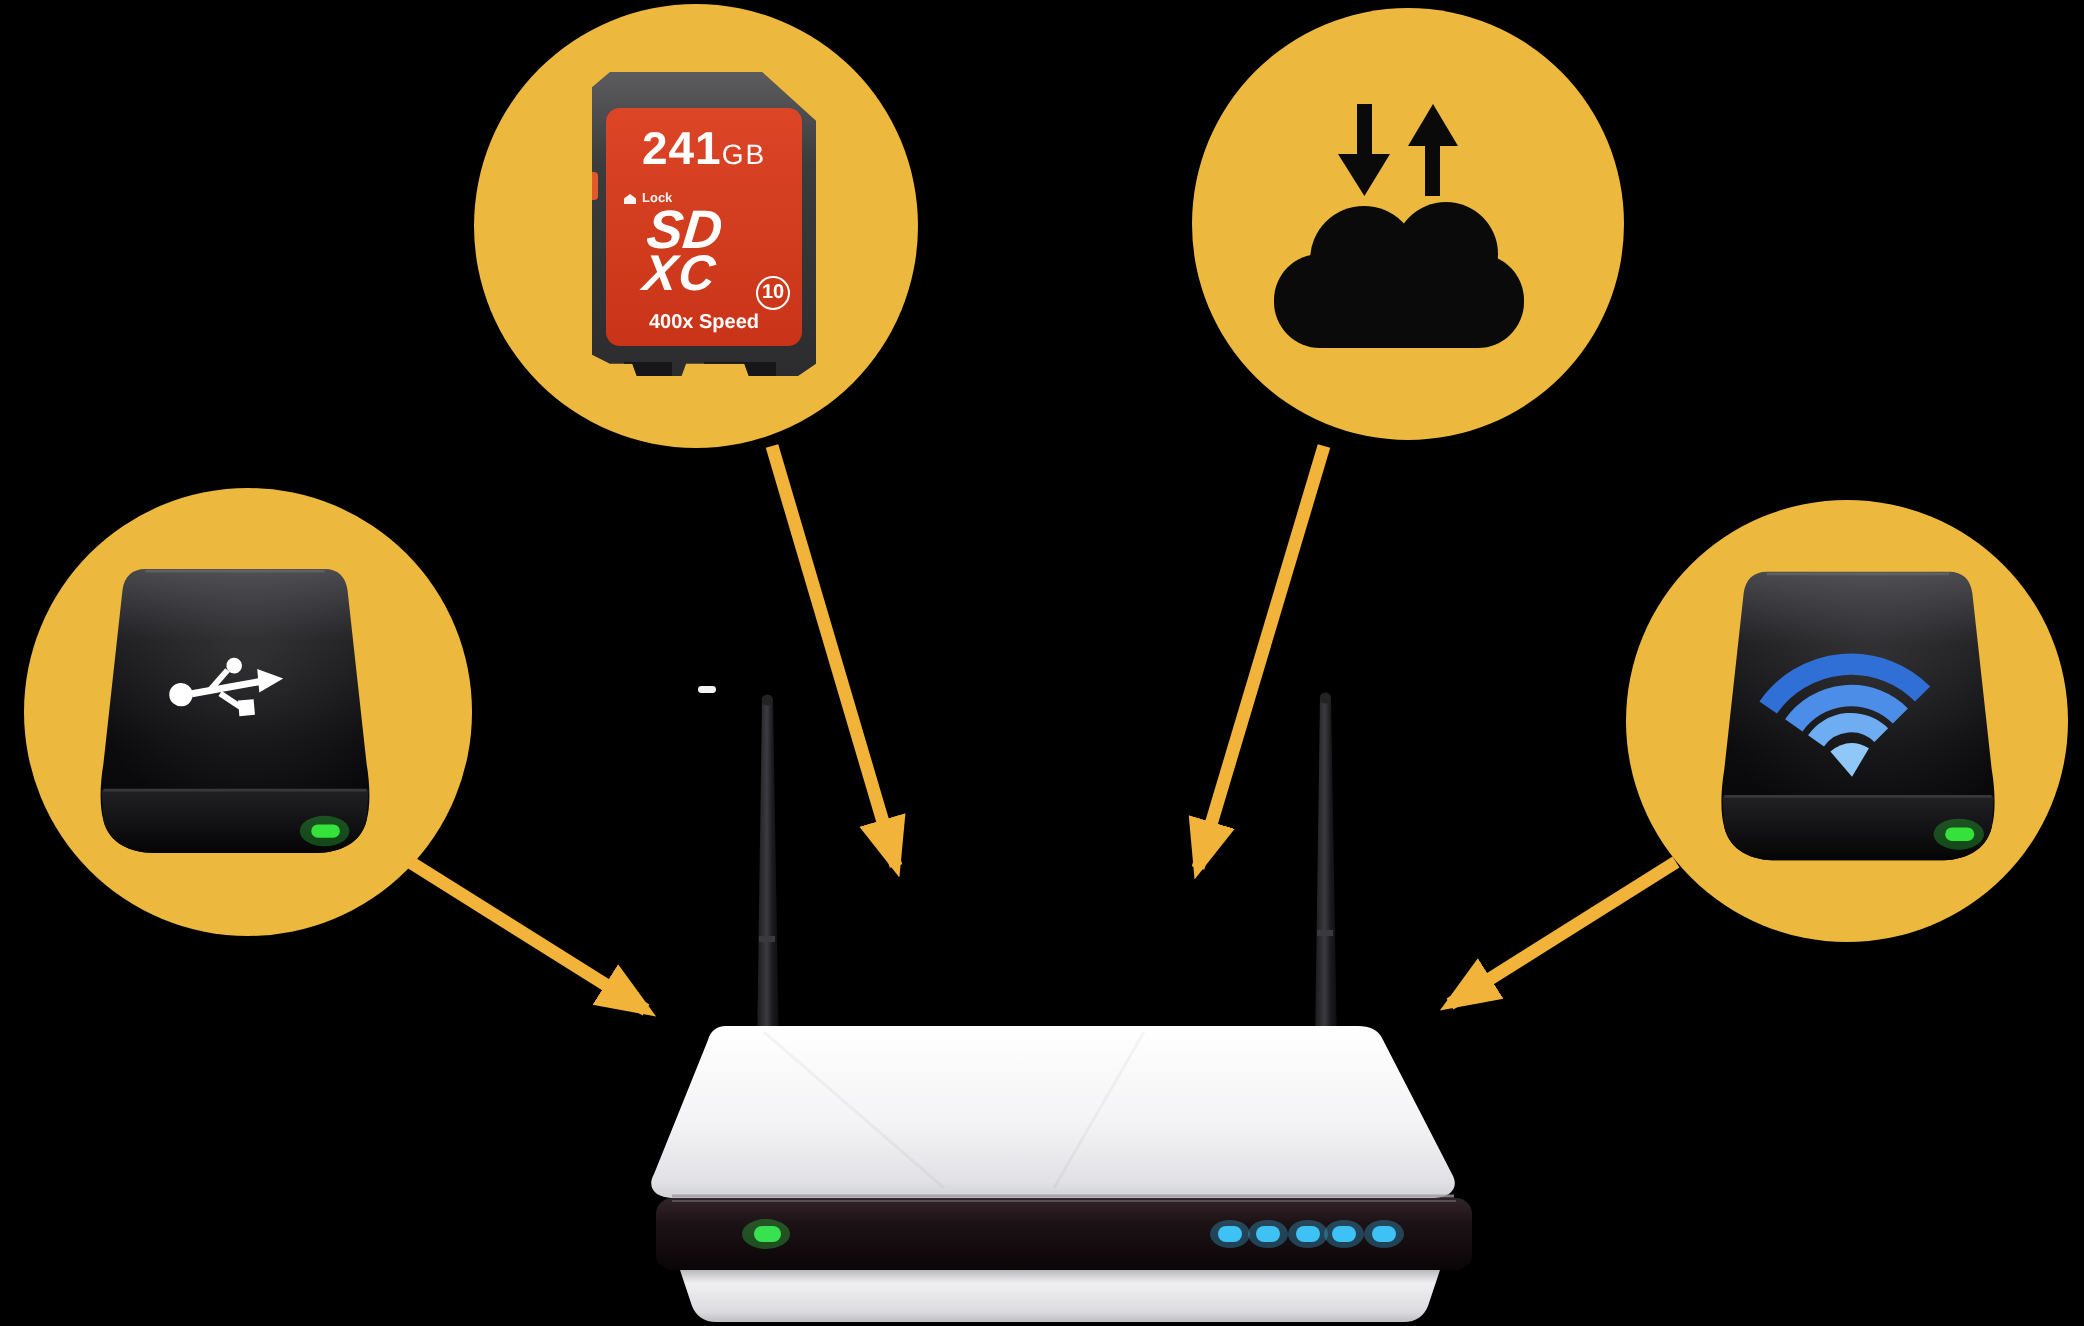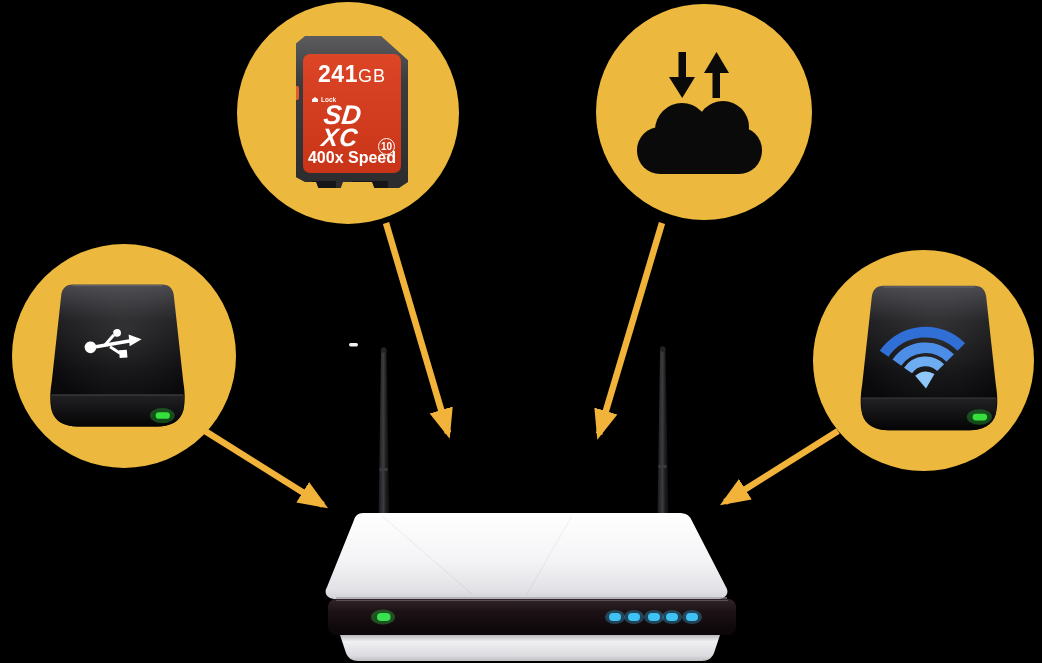--- a/index.html
+++ b/index.html
@@ -15,32 +15,32 @@
 
   
   .sd-card{position:absolute;left:296px;top:36px;width:112px;height:152px;
     background:linear-gradient(#5c5c5e 0%,#3c3c3e 30%,#2c2c2e 100%);
     clip-path:polygon(8% 0%,76% 0%,100% 16%,100% 96%,92% 100%,70% 100%,68% 96%,42% 96%,40% 100%,20% 100%,18% 96%,8% 96%,0% 93%,0% 5%);}
   .sd-tab{position:absolute;left:-3px;top:50px;width:6px;height:14px;background:#E25A2B;border-radius:2px;}
   .sd-label{position:absolute;left:7px;right:7px;top:18px;bottom:15px;border-radius:7px;
     background:linear-gradient(#DC4526,#C93418);color:#fff;}
   .sd-cap{position:absolute;top:7px;left:0;right:0;text-align:center;white-space:nowrap;}
   .sd-cap .num{font-size:23px;font-weight:800;letter-spacing:0.5px;}
-  .sd-cap .unit{font-size:18px;font-weight:400;letter-spacing:1px;}
+  .sd-cap .unit{font-size:14px;font-weight:400;letter-spacing:1px;}
   .sd-lockrow{position:absolute;top:42px;left:9px;display:flex;align-items:center;gap:3px;opacity:.95;}
   .lock-glyph{width:6px;height:5px;background:#fff;display:inline-block;
     clip-path:polygon(0 45%,50% 0,100% 45%,100% 100%,0 100%);}
   .sd-lockrow .txt{font-size:6.5px;font-weight:700;}
   .sd-logo{position:absolute;top:51px;left:0;width:78%;text-align:center;
     font-style:italic;font-weight:900;line-height:0.8;transform:skewX(-6deg);}
   .sd-logo .l1{font-size:27px;display:block;}
   .sd-logo .l2{font-size:25px;display:block;letter-spacing:1px;}
   .sd-class{position:absolute;right:6px;top:84px;width:15px;height:15px;border:1.6px solid #fff;
     border-radius:50%;font-size:10px;font-weight:700;display:flex;align-items:center;justify-content:center;}
-  .sd-speed{position:absolute;bottom:6px;left:0;right:0;text-align:center;font-size:16px;font-weight:700;}
+  .sd-speed{position:absolute;bottom:6px;left:0;right:0;text-align:center;font-size:10px;font-weight:700;}
   .sd-pin{position:absolute;bottom:0;height:7px;background:#17171a;}
   .sd-pin.p1{left:16px;width:24px;}
   .sd-pin.p2{left:56px;width:36px;}
 
   
   .drive{position:absolute;}
   .drive-usb{left:46px;top:277px;width:143px;height:156px;}
   .drive-wifi{left:855px;top:280px;width:148px;height:155px;}
 
   .router{position:absolute;left:322px;top:340px;width:420px;height:323px;}

